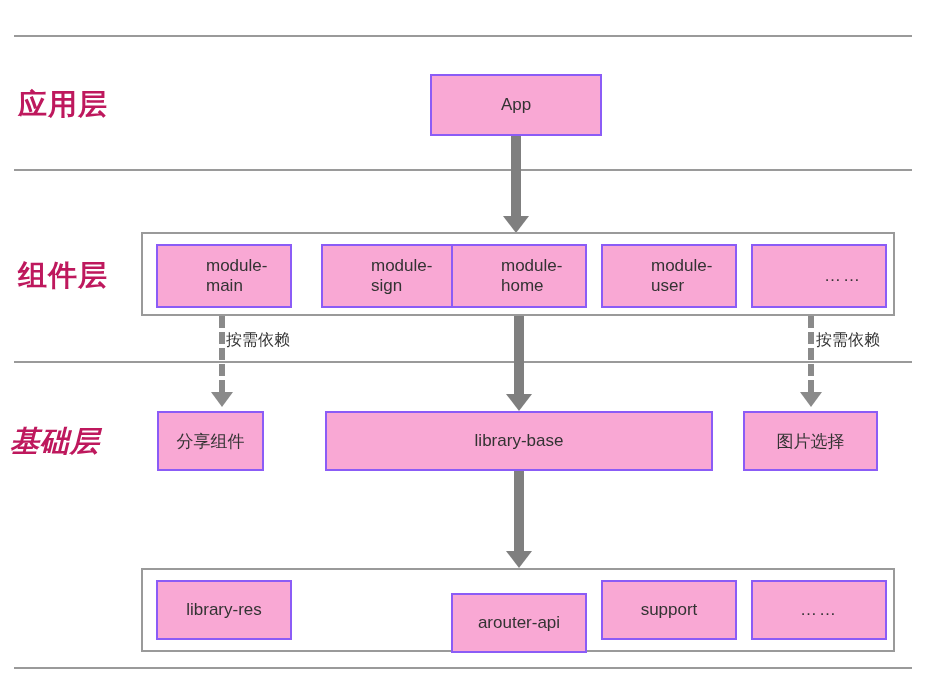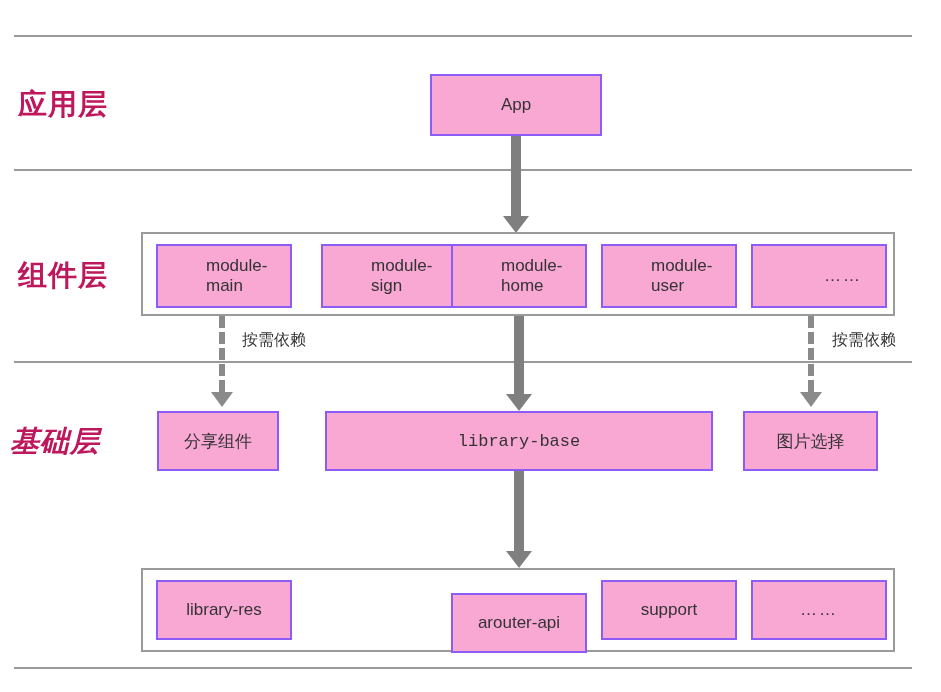--- a/index.html
+++ b/index.html
@@ -78,22 +78,22 @@
   
   .comp-group { left: 141px; top: 232px; width: 754px; height: 84px; }
   .comp-box { top: 244px; width: 136px; height: 64px; padding-left: 48px; }
   .cb0 { left: 156px; }
   .cb1 { left: 306px; margin-left: 15px; }
   .cb2 { left: 451px; }
   .cb3 { left: 601px; }
   .cb4 { left: 751px; }
 
   
-  .share-box   { left: 157px; top: 411px; width: 122px; height: 60px; }
-  .libbase-box { left: 325px; top: 411px; width: 388px; height: 60px; font-family: Liberation Mono, monospace; }
+  .share-box   { left: 157px; top: 411px; width: 107px; height: 60px; }
+  .libbase-box { left: 325px; top: 411px; width: 388px; height: 60px; }
   .picker-box  { left: 743px; top: 411px; width: 135px; height: 60px; }
 
   
   .lib-group { left: 141px; top: 568px; width: 754px; height: 84px; }
   .lib-box { top: 580px; width: 136px; height: 60px; }
   .lb0 { left: 156px; }
   .lb1 { left: 306px; }
   .lb2 { left: 451px; margin-top: 13px; }
   .lb3 { left: 601px; }
   .lb4 { left: 751px; }
@@ -164,21 +164,20 @@
 
   .arr-dash-right { left: 811px; top: 316px; }
   .arr-dash-right .shaft { height: 76px; }
   .arr-dash-right .head  { top: 76px; }
 
   .dep-label {
     position: absolute;
     font-size: 16px;
     color: #333333;
     white-space: nowrap;
-    margin-left: 16px;
   }
   .dep-label.dl-left  { left: 226px; top: 330px; }
   .dep-label.dl-right { left: 816px; top: 330px; }
 </style>
 </head>
 <body>
 
 <div id="canvas">
 
   <div class="divider d-top"></div>

